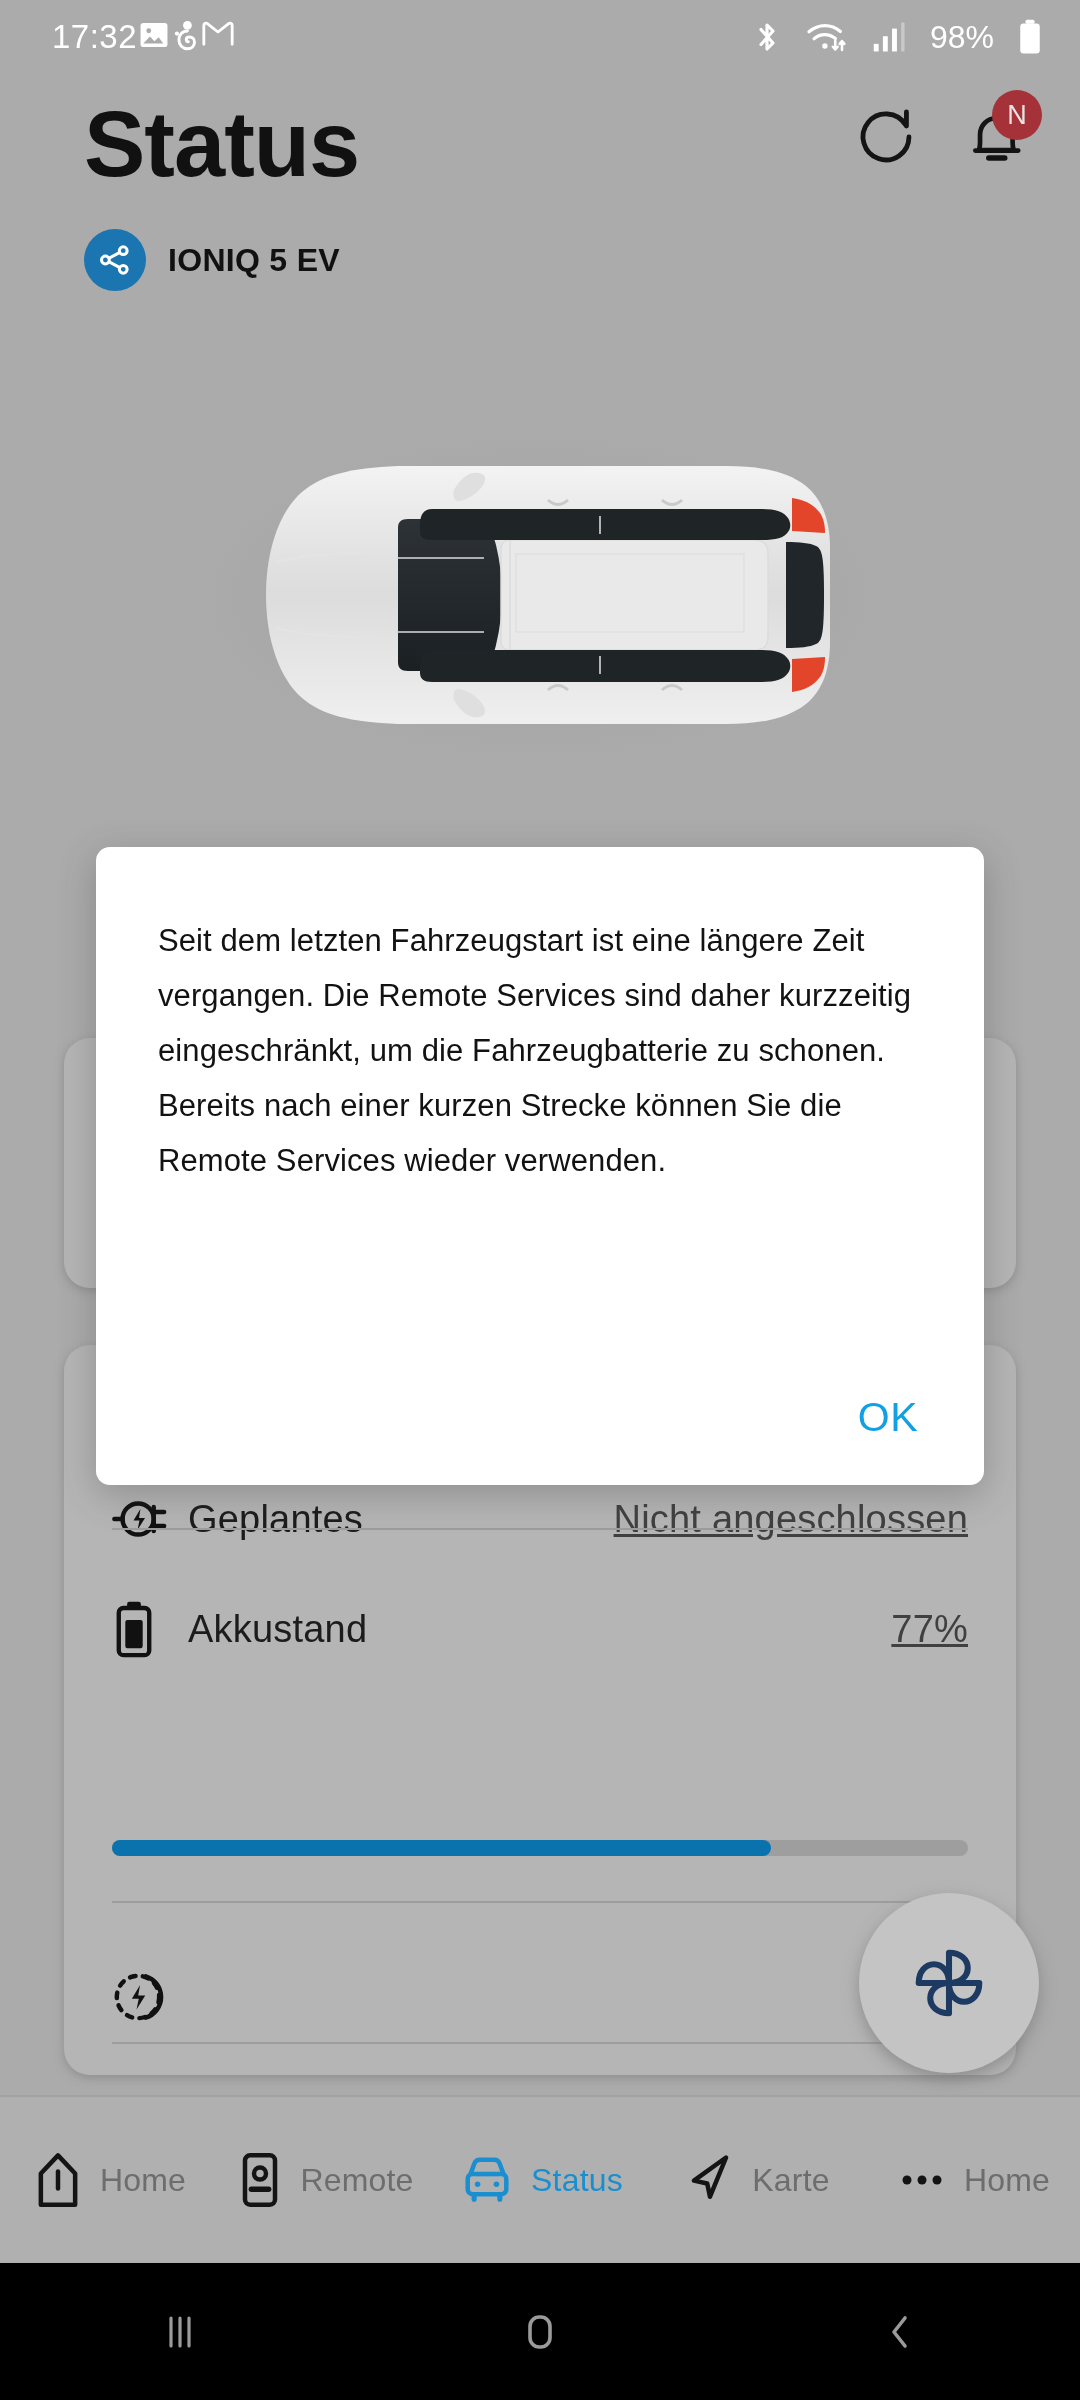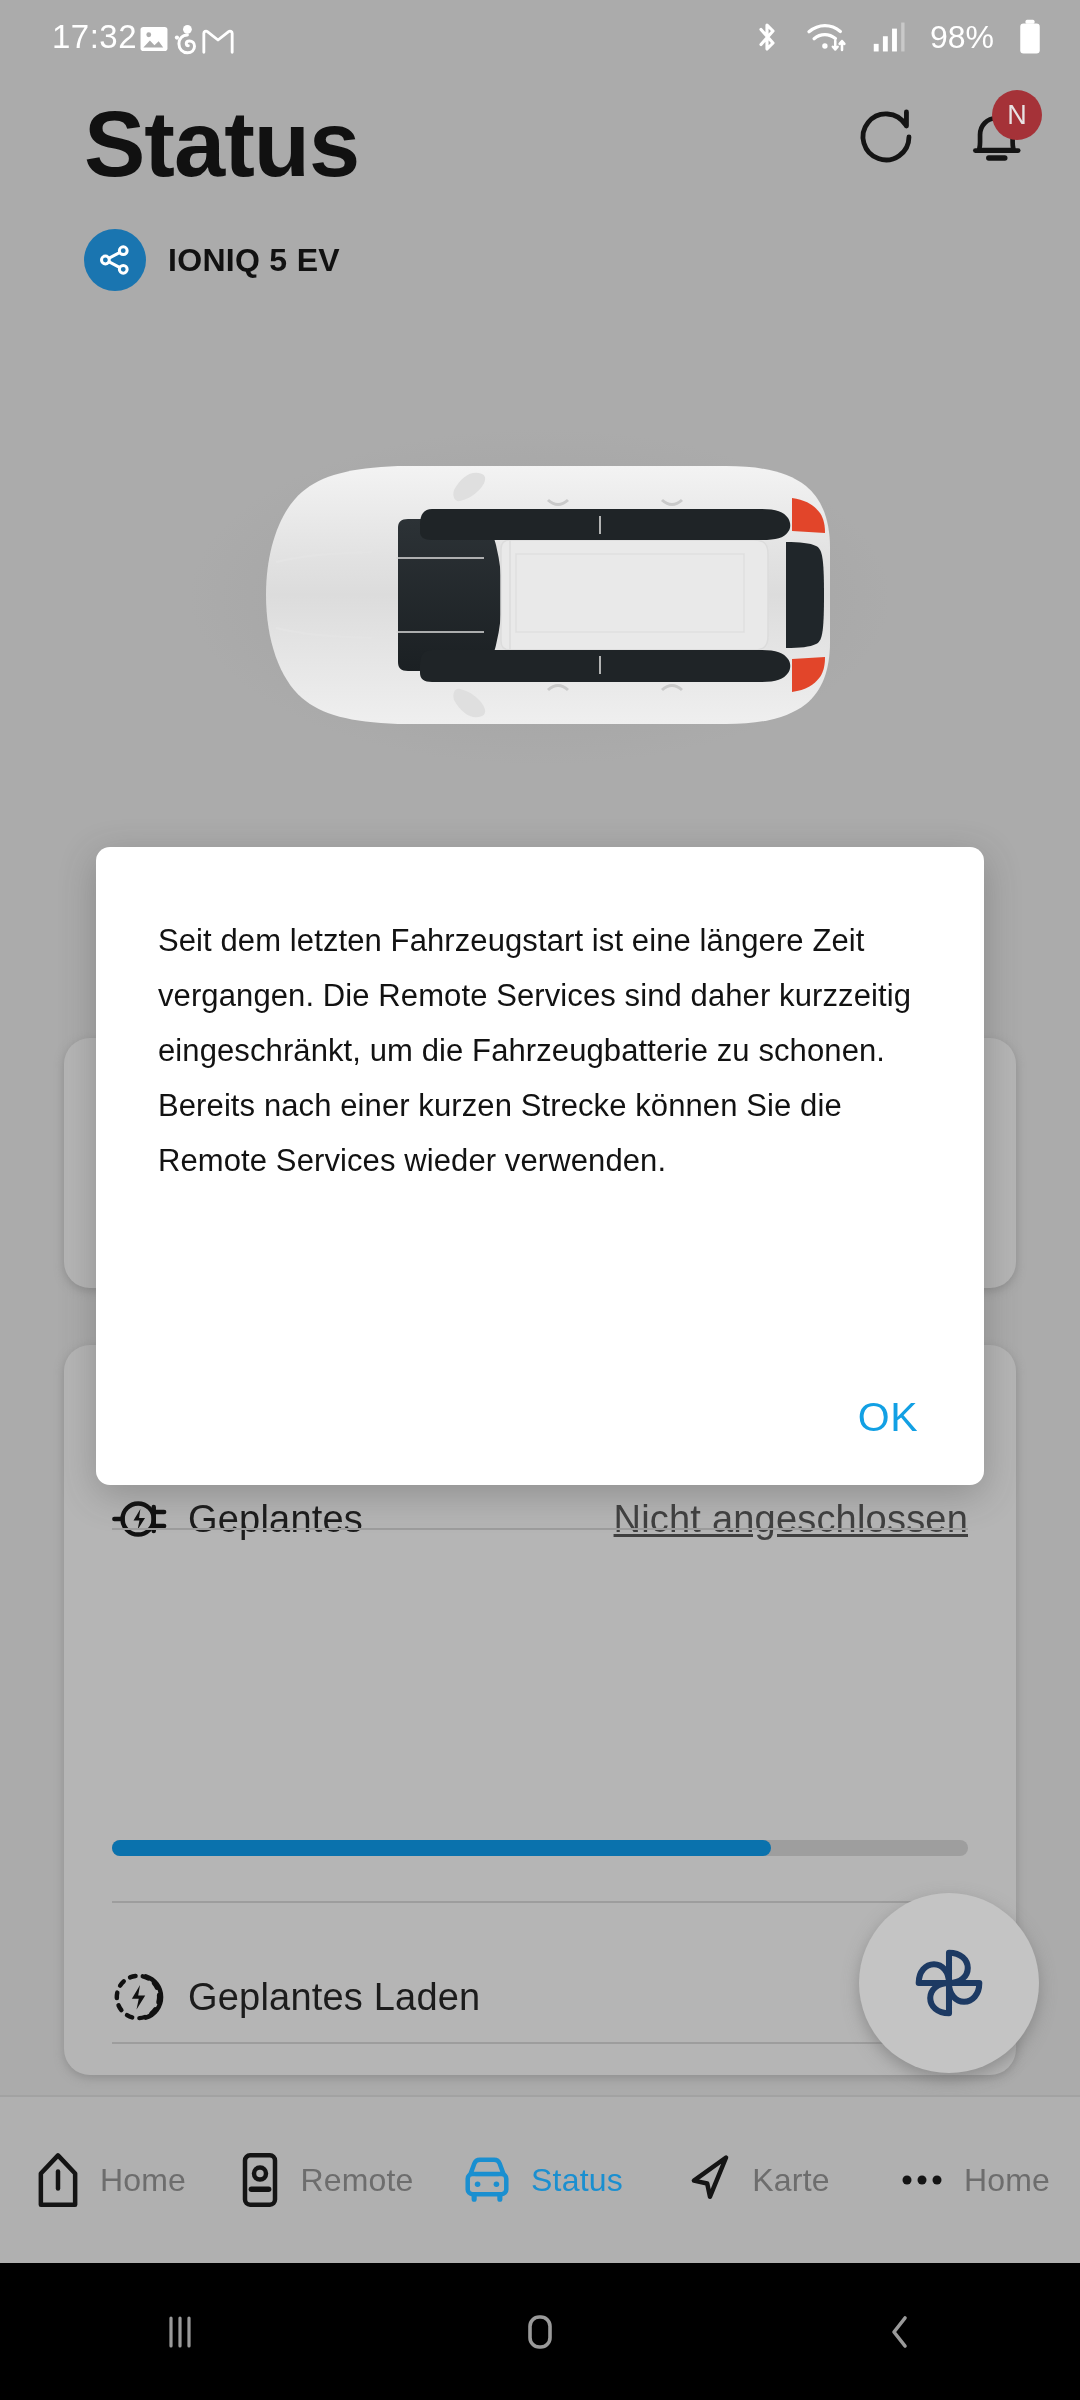--- a/index.html
+++ b/index.html
@@ -16,21 +16,21 @@
     position:absolute; left:0; top:0; width:1080px; height:2263px;
     background:#ababab;
   }
 
   
   #status-bar{
     position:absolute; left:0; top:0; width:1080px; height:74px;
     display:flex; align-items:center; justify-content:space-between;
     padding:0 38px 0 52px;
   }
-  #status-left{ display:flex; align-items:flex-end; }
+  #status-left{ display:flex; align-items:flex-start; }
   #status-right{ display:flex; align-items:center; gap:24px; }
   .sb-time{ color:#fff; font-size:33px; letter-spacing:.5px; font-weight:400; }
   .sb-batt-text{ color:#fff; font-size:32px; font-weight:500; letter-spacing:0px; }
   .sb-ico{ display:block; }
 
   
   #header{ position:absolute; left:0; top:74px; width:1080px; height:270px; }
   #page-title{
     position:absolute; left:84px; top:24px;
     font-size:92px; font-weight:700; color:#111; letter-spacing:-1px;
@@ -302,35 +302,45 @@
           <path d="M5.6 14H1.2" stroke="#111" stroke-width="2.4" stroke-linecap="round"></path>
           <path d="M22.4 10.2h5.6M22.4 17.8h5.6" stroke="#111" stroke-width="2.4" stroke-linecap="round"></path>
           <path d="M22.4 7.5v13" stroke="#111" stroke-width="2.4" stroke-linecap="round"></path>
         </svg>
       </span>
       <span class="row-label">Geplantes</span>
       <span class="row-val">Nicht angeschlossen</span>
     </div>
     <div class="divider" style="top:183px;"></div>
 
+    <div class="row" style="top:222px;">
+      <span class="row-ico">
+        <svg width="44" height="58" viewBox="0 0 24 32">
+          <rect x="8.2" y="1" width="7.6" height="3.4" rx="1.2" fill="#111"></rect>
+          <rect x="3.6" y="4.4" width="16.8" height="26" rx="2.6" fill="none" stroke="#111" stroke-width="2.4"></rect>
+          <rect x="7.2" y="11" width="9.6" height="15.6" rx="1.2" fill="#111"></rect>
+        </svg>
+      </span>
+      <span class="row-label">Akkustand</span>
+      <span class="row-val">77%</span>
+    </div>
 
     <div id="batt-track">
       <div id="batt-fill" style="width: 77%;"></div>
     </div>
     <div class="divider" style="top:556px;"></div>
 
     <div class="row" style="top:590px;">
       <span class="row-ico">
         <svg width="52" height="52" viewBox="0 0 28 28">
           <circle cx="14" cy="14" r="11.4" fill="none" stroke="#111" stroke-width="2.4" stroke-dasharray="3 4" stroke-linecap="round"></circle>
           <path d="M18.2 2.9a11.6 11.6 0 0 1 0 22.2" fill="none" stroke="#111" stroke-width="2.4" stroke-linecap="round"></path>
           <path d="M15.1 7.6l-4.4 7.3h3.7l-1.2 5.8 4.7-7.5h-3.8z" fill="#111"></path>
         </svg>
       </span>
-      <span class="row-label">Geplantes Laden</span>
     </div>
     <div class="divider" style="top:697px;"></div>
   </div>
 
   <div id="fab">
     <svg width="86" height="86" viewBox="0 0 44 44">
       <g fill="none" stroke="#1d3a63" stroke-width="3.1" stroke-linejoin="round">
         <path d="M22 22V6.5c6 0 9.6 3.6 9.6 7.8 0 4.2-3.6 7.7-9.6 7.7z"></path>
         <path d="M22 22h15.5c0 6-3.6 9.6-7.8 9.6-4.2 0-7.7-3.6-7.7-9.6z"></path>
         <path d="M22 22v15.5c-6 0-9.6-3.6-9.6-7.8 0-4.2 3.6-7.7 9.6-7.7z"></path>

